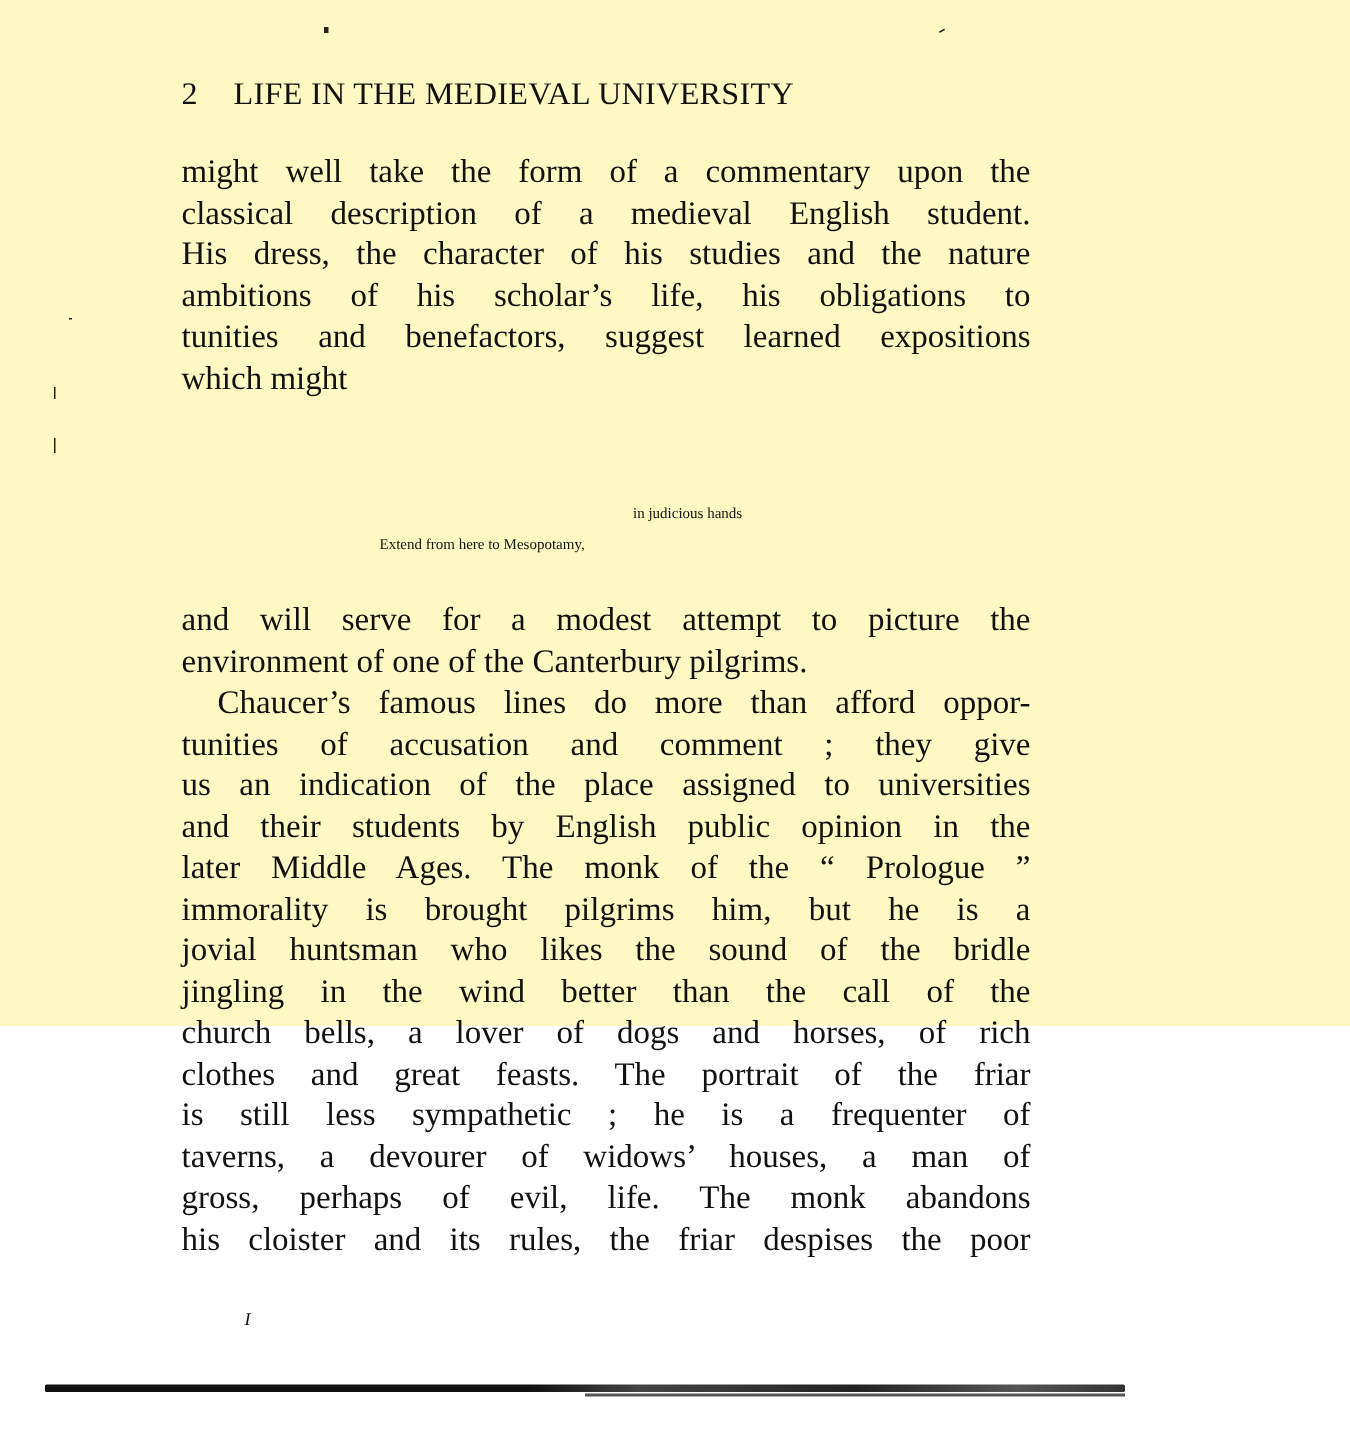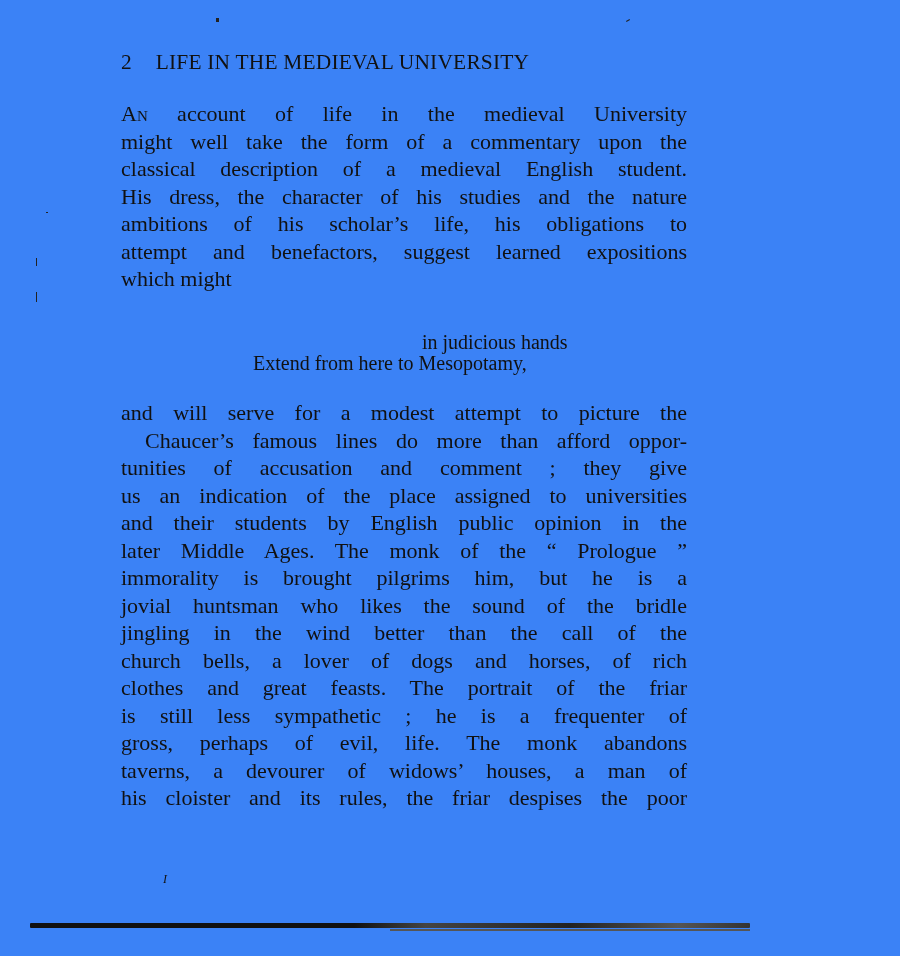--- a/index.html
+++ b/index.html
@@ -11,22 +11,22 @@
     width: 900px;
     height: 956px;
     position: relative;
     overflow: hidden;
     font-family: "DejaVu Serif", "Liberation Serif", serif;
     color: #111111;
   }
   .page {
     position: absolute;
     left: 0; top: 0;
-    width: 900px; height: 956px;
-    background: #3b82f6;
+    width: 900px; height: 684px;
+    background: #fef9c3;
   }
   .running-head {
     position: absolute;
     left: 121px;
     top: 48px;
     width: 570px;
     font-size: 21px;
     letter-spacing: 0.2px;
     white-space: nowrap;
     line-height: 28px;
@@ -60,21 +60,21 @@
     padding-left: 24px;
   }
   .smallcaps {
     font-variant: small-caps;
   }
   .block1 { top: 100px; }
   .block2 { top: 399px; }
   .quote {
     position: absolute;
     font-family: "Liberation Serif", "DejaVu Serif", serif;
-    font-size: 20px;
+    font-size: 10px;
     line-height: 21px;
     white-space: nowrap;
   }
   .quote-l1 { left: 422px; top: 332px; }
   .quote-l2 { left: 253px; top: 353px; }
   .speck {
     position: absolute;
     background: #222;
     width: 2px; height: 2px;
   }
@@ -106,47 +106,47 @@
 </head>
 <body>
 
 <div class="page">
 
   <div class="running-head">
     <span class="page-num">2</span><span>LIFE IN THE MEDIEVAL UNIVERSITY</span>
   </div>
 
   <div class="body-text block1">
-    <span class="line"><span class="smallcaps">An</span><span> account of life in the medieval University</span></span>
     <span class="line">might well take the form of a commentary upon the</span>
     <span class="line">classical description of a medieval English student.</span>
     <span class="line">His dress, the character of his studies and the nature</span>
     <span class="line">ambitions of his scholar’s life, his obligations to</span>
-    <span class="line">attempt and benefactors, suggest learned expositions</span>
+    <span class="line">tunities and benefactors, suggest learned expositions</span>
     <span class="line last">which might</span>
   </div>
 
   <div class="quote quote-l1">in judicious hands</div>
   <div class="quote quote-l2">Extend from here to Mesopotamy,</div>
 
   <div class="body-text block2">
     <span class="line">and will serve for a modest attempt to picture the</span>
+    <span class="line last">environment of one of the Canterbury pilgrims.</span>
     <span class="line indent">Chaucer’s famous lines do more than afford oppor-</span>
     <span class="line">tunities of accusation and comment ; they give</span>
     <span class="line">us an indication of the place assigned to universities</span>
     <span class="line">and their students by English public opinion in the</span>
     <span class="line">later Middle Ages. The monk of the “ Prologue ”</span>
     <span class="line">immorality is brought pilgrims him, but he is a</span>
     <span class="line">jovial huntsman who likes the sound of the bridle</span>
     <span class="line">jingling in the wind better than the call of the</span>
     <span class="line">church bells, a lover of dogs and horses, of rich</span>
     <span class="line">clothes and great feasts. The portrait of the friar</span>
     <span class="line">is still less sympathetic ; he is a frequenter of</span>
+    <span class="line">taverns, a devourer of widows’ houses, a man of</span>
     <span class="line">gross, perhaps of evil, life. The monk abandons</span>
-    <span class="line">taverns, a devourer of widows’ houses, a man of</span>
     <span class="line">his cloister and its rules, the friar despises the poor</span>
   </div>
 
   <div class="speck" style="left:216px;top:18px;width:3px;height:4px;"></div>
   <div class="speck" style="left:626px;top:20px;width:4px;height:1px;transform:rotate(-30deg);"></div>
   <div class="speck" style="left:36px;top:258px;width:1px;height:8px;"></div>
   <div class="speck" style="left:36px;top:292px;width:1px;height:10px;"></div>
   <div class="speck" style="left:46px;top:212px;width:2px;height:1px;"></div>
 
   <div class="footer-mark">I</div>

